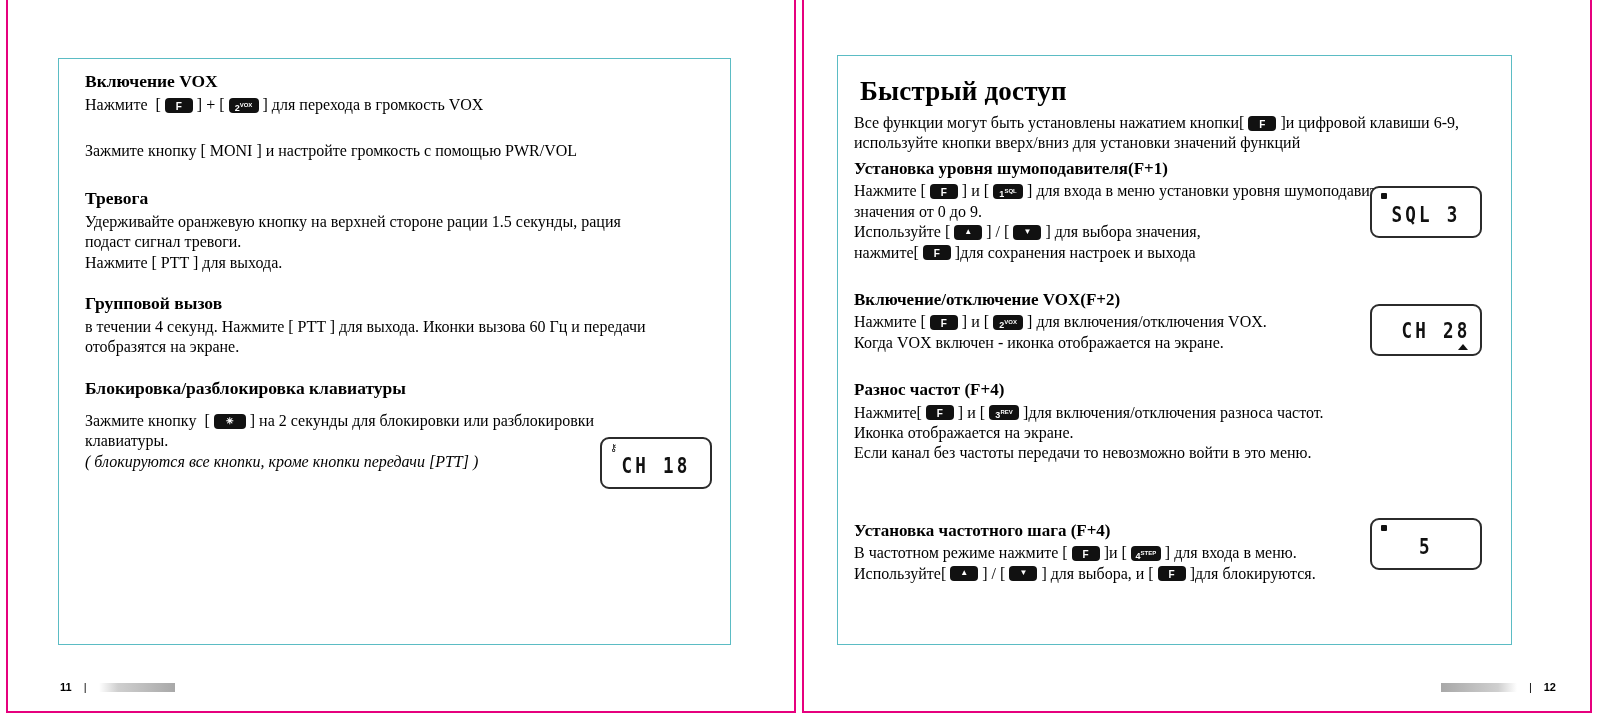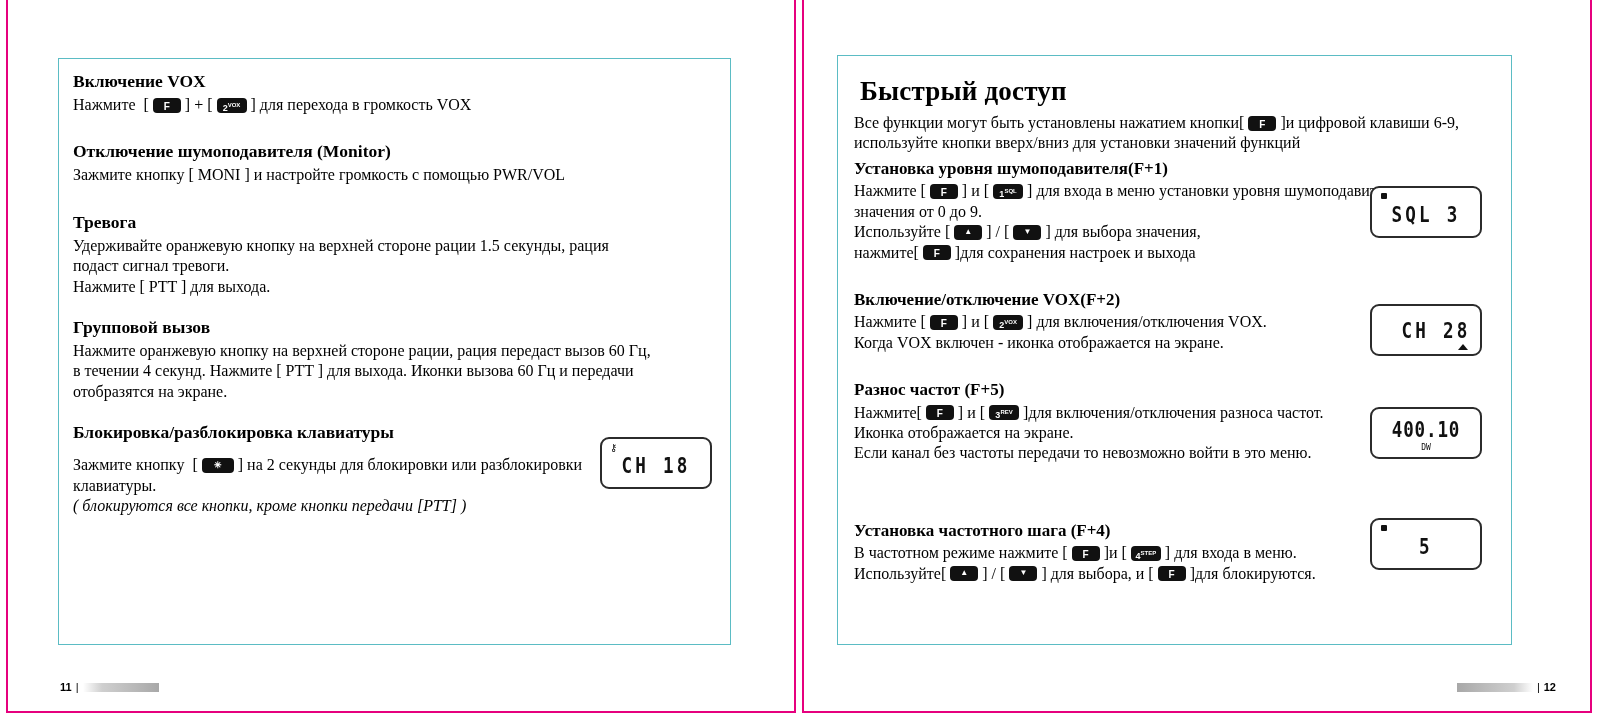--- a/index.html
+++ b/index.html
@@ -47,21 +47,21 @@
   .content-box {
     position: absolute;
     border: 1px solid #5bbcc4;
     box-sizing: border-box;
   }
   .box-left {
     left: 50px;
     top: 58px;
     width: 673px;
     height: 587px;
-    padding: 12px 14px;
+    padding: 12px 26px;
   }
   .box-right {
     left: 33px;
     top: 55px;
     width: 675px;
     height: 590px;
     padding: 14px 16px;
   }
   h2.title {
     font-size: 27px;
@@ -202,21 +202,21 @@
 
   
   .footer {
     position: absolute;
     bottom: 18px;
     font-family: "Liberation Sans", sans-serif;
     font-size: 11px;
     font-weight: bold;
     display: flex;
     align-items: center;
-    gap: 4px;
+    gap: 12px;
   }
   .footer-left { left: 52px; }
   .footer-right { right: 34px; }
   .bar-grad {
     display: inline-block;
     height: 9px;
     width: 76px;
     background: linear-gradient(to right, #ffffff 0%, #cfcfcf 25%, #bdbdbd 60%, #a8a8a8 100%);
   }
   .bar-grad-r {
@@ -247,38 +247,36 @@
           <span class="brk">[</span>
           <span class="key key-num"><span>2</span><sup>VOX</sup></span>
           <span class="brk">]</span>
           <span>для перехода в громкость VOX</span>
         </div>
       </div>
 
       <div class="gap-lg"></div>
 
       <div class="sec">
-        <div class="sec-h">Отключение шумоподавителя (Monitor)</div>
         <div class="sec-p">Зажмите кнопку [ MONI ] и настройте громкость с помощью PWR/VOL</div>
       </div>
 
       <div class="gap-lg"></div>
 
       <div class="sec">
         <div class="sec-h">Тревога</div>
         <div class="sec-p">Удерживайте оранжевую кнопку на верхней стороне рации 1.5 секунды, рация</div>
         <div class="sec-p">подаст сигнал тревоги.</div>
         <div class="sec-p">Нажмите [ PTT ] для выхода.</div>
       </div>
 
       <div class="gap-md"></div>
 
       <div class="sec">
         <div class="sec-h">Групповой вызов</div>
-        <div class="sec-p">Нажмите оранжевую кнопку на верхней стороне рации, рация передаст вызов 60 Гц,</div>
         <div class="sec-p">в течении 4 секунд. Нажмите [ PTT ] для выхода. Иконки вызова 60 Гц и передачи</div>
         <div class="sec-p">отобразятся на экране.</div>
       </div>
 
       <div class="gap-md"></div>
 
       <div class="sec">
         <div class="sec-h">Блокировка/разблокировка клавиатуры</div>
         <div class="gap-sm"></div>
         <div class="sec-p">
@@ -358,21 +356,21 @@
           <span>]   и   [</span>
           <span class="key key-num"><span>2</span><sup>VOX</sup></span>
           <span>]   для включения/отключения VOX.</span>
         </div>
         <div class="sec-p">Когда VOX включен - иконка отображается на экране.</div>
       </div>
 
       <div class="gap-lg"></div>
 
       <div class="sec">
-        <div class="sec-h small">Разнос частот (F+5)</div>
+        <div class="sec-h small">Разнос частот (F+4)</div>
         <div class="sec-p">
           <span>Нажмите[</span>
           <span class="key key-f">F</span>
           <span>]   и   [</span>
           <span class="key key-num"><span>3</span><sup>REV</sup></span>
           <span>]для включения/отключения разноса частот.</span>
         </div>
         <div class="sec-p">Иконка отображается на экране.</div>
         <div class="sec-p">Если канал без частоты передачи то невозможно войти в это меню.</div>
       </div>
@@ -406,26 +404,20 @@
         </div>
       </div>
 
       <div class="lcd" style="left: 532px; top: 248px; width: 112px; height: 52px; padding-left: 20px;">
         <div class="lcd-inner">
           <span class="lcd-main" style="top: 12px; font-size: 22px;">CH  28</span>
           <span class="lcd-tri" style="right: 12px; bottom: 4px;"></span>
         </div>
       </div>
 
-      <div class="lcd" style="left: 532px; top: 351px; width: 112px; height: 52px;">
-        <div class="lcd-inner">
-          <span class="lcd-main" style="top: 8px; font-size: 22px; letter-spacing: 1px;">400.10</span>
-          <span class="lcd-sub" style="bottom: 5px;">DW</span>
-        </div>
-      </div>
 
       <div class="lcd" style="left: 532px; top: 462px; width: 112px; height: 52px;">
         <div class="lcd-inner">
           <span class="lcd-tl"></span>
           <span class="lcd-main" style="top: 14px; font-size: 22px;">5</span>
         </div>
       </div>
 
 
     </div>

